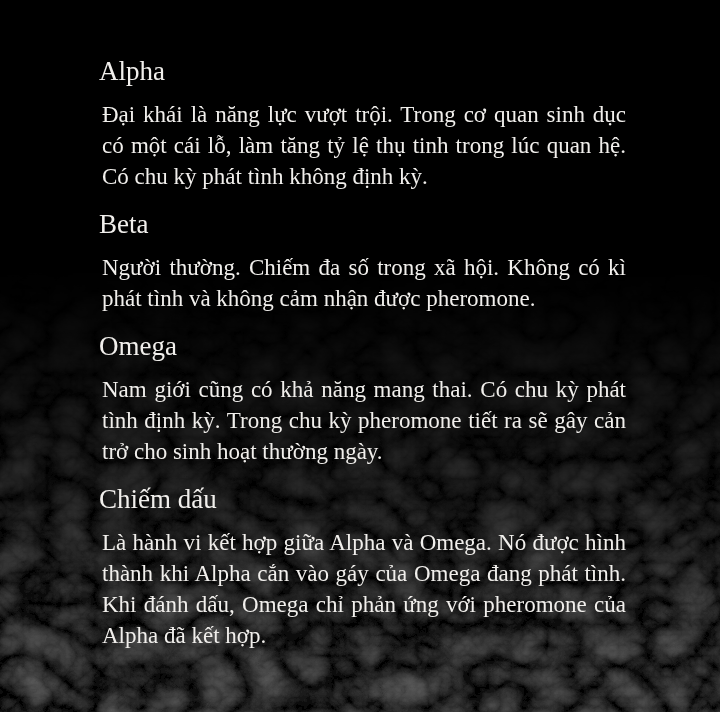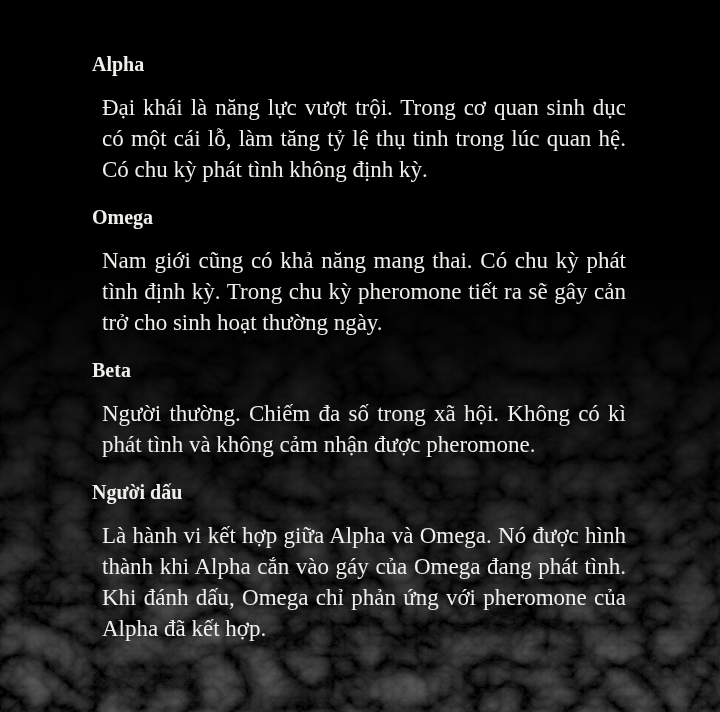--- a/index.html
+++ b/index.html
@@ -30,23 +30,23 @@
     position: absolute;
     top: 47px;
     left: 90px;
     width: 548px;
     color: #f1efec;
     font-size: 23px;
     line-height: 31px;
   }
   .section { margin: 0 0 17px 0; }
   .term {
-    font-weight: bold;
-    margin: 2px;
-    font-size: 20px;
+    font-weight: normal;
+    margin: 9px;
+    font-size: 27px;
     line-height: 31px;
   }
   .definition {
     margin: 12px;
     text-align: justify;
     text-justify: inter-word;
   }
 </style>
 </head>
 <body>
@@ -69,30 +69,30 @@
 </svg>
 
 <div class="content">
 
   <div class="section">
     <p class="term">Alpha</p>
     <p class="definition">Đại khái là năng lực vượt trội. Trong cơ quan sinh dục có một cái lỗ, làm tăng tỷ lệ thụ tinh trong lúc quan hệ. Có chu kỳ phát tình không định kỳ.</p>
   </div>
 
   <div class="section">
+    <p class="term">Beta</p>
+    <p class="definition">Người thường. Chiếm đa số trong xã hội. Không có kì phát tình và không cảm nhận được pheromone.</p>
+  </div>
+
+  <div class="section">
     <p class="term">Omega</p>
     <p class="definition">Nam giới cũng có khả năng mang thai. Có chu kỳ phát tình định kỳ. Trong chu kỳ pheromone tiết ra sẽ gây cản trở cho sinh hoạt thường ngày.</p>
   </div>
 
   <div class="section">
-    <p class="term">Beta</p>
-    <p class="definition">Người thường. Chiếm đa số trong xã hội. Không có kì phát tình và không cảm nhận được pheromone.</p>
-  </div>
-
-  <div class="section">
-    <p class="term">Người dấu</p>
+    <p class="term">Chiếm dấu</p>
     <p class="definition">Là hành vi kết hợp giữa Alpha và Omega. Nó được hình thành khi Alpha cắn vào gáy của Omega đang phát tình. Khi đánh dấu, Omega chỉ phản ứng với pheromone của Alpha đã kết hợp.</p>
   </div>
 
   <div class="section">
   </div>
 
 </div>
 
 </body></html>

